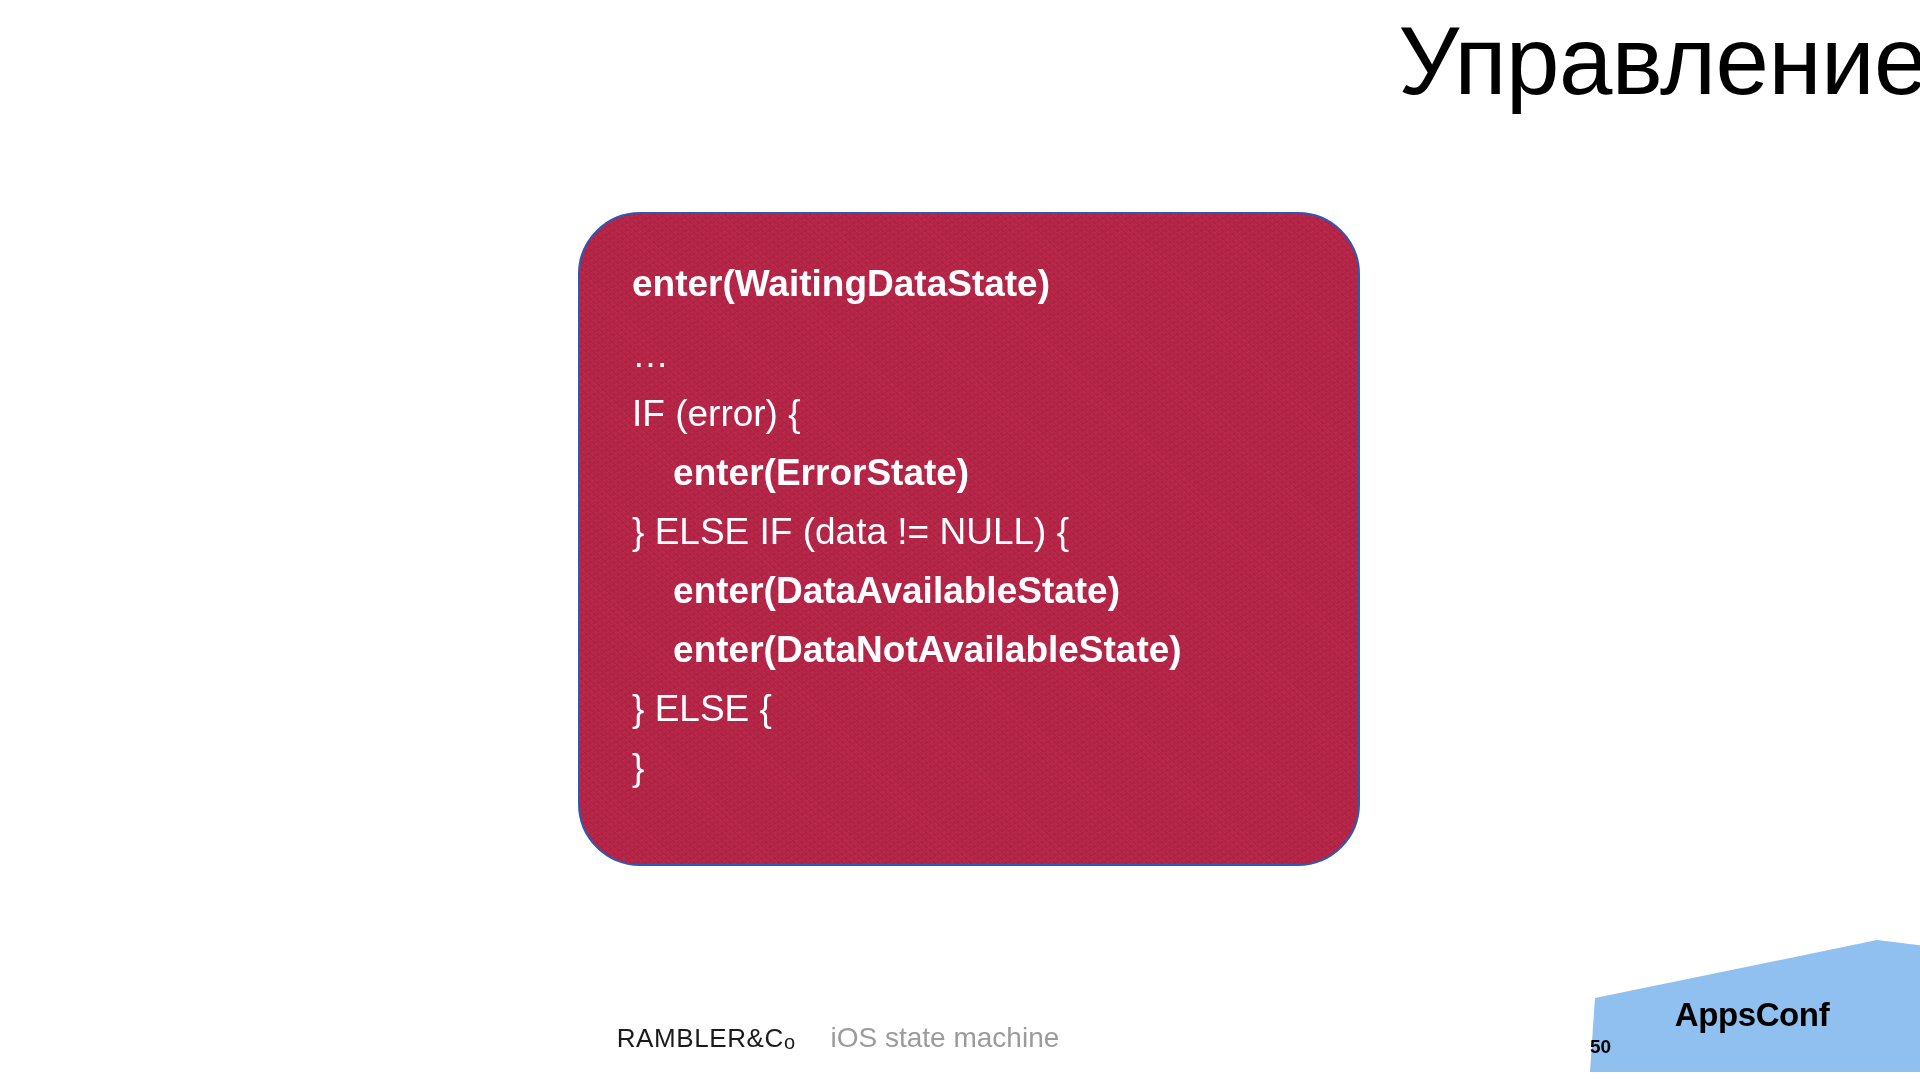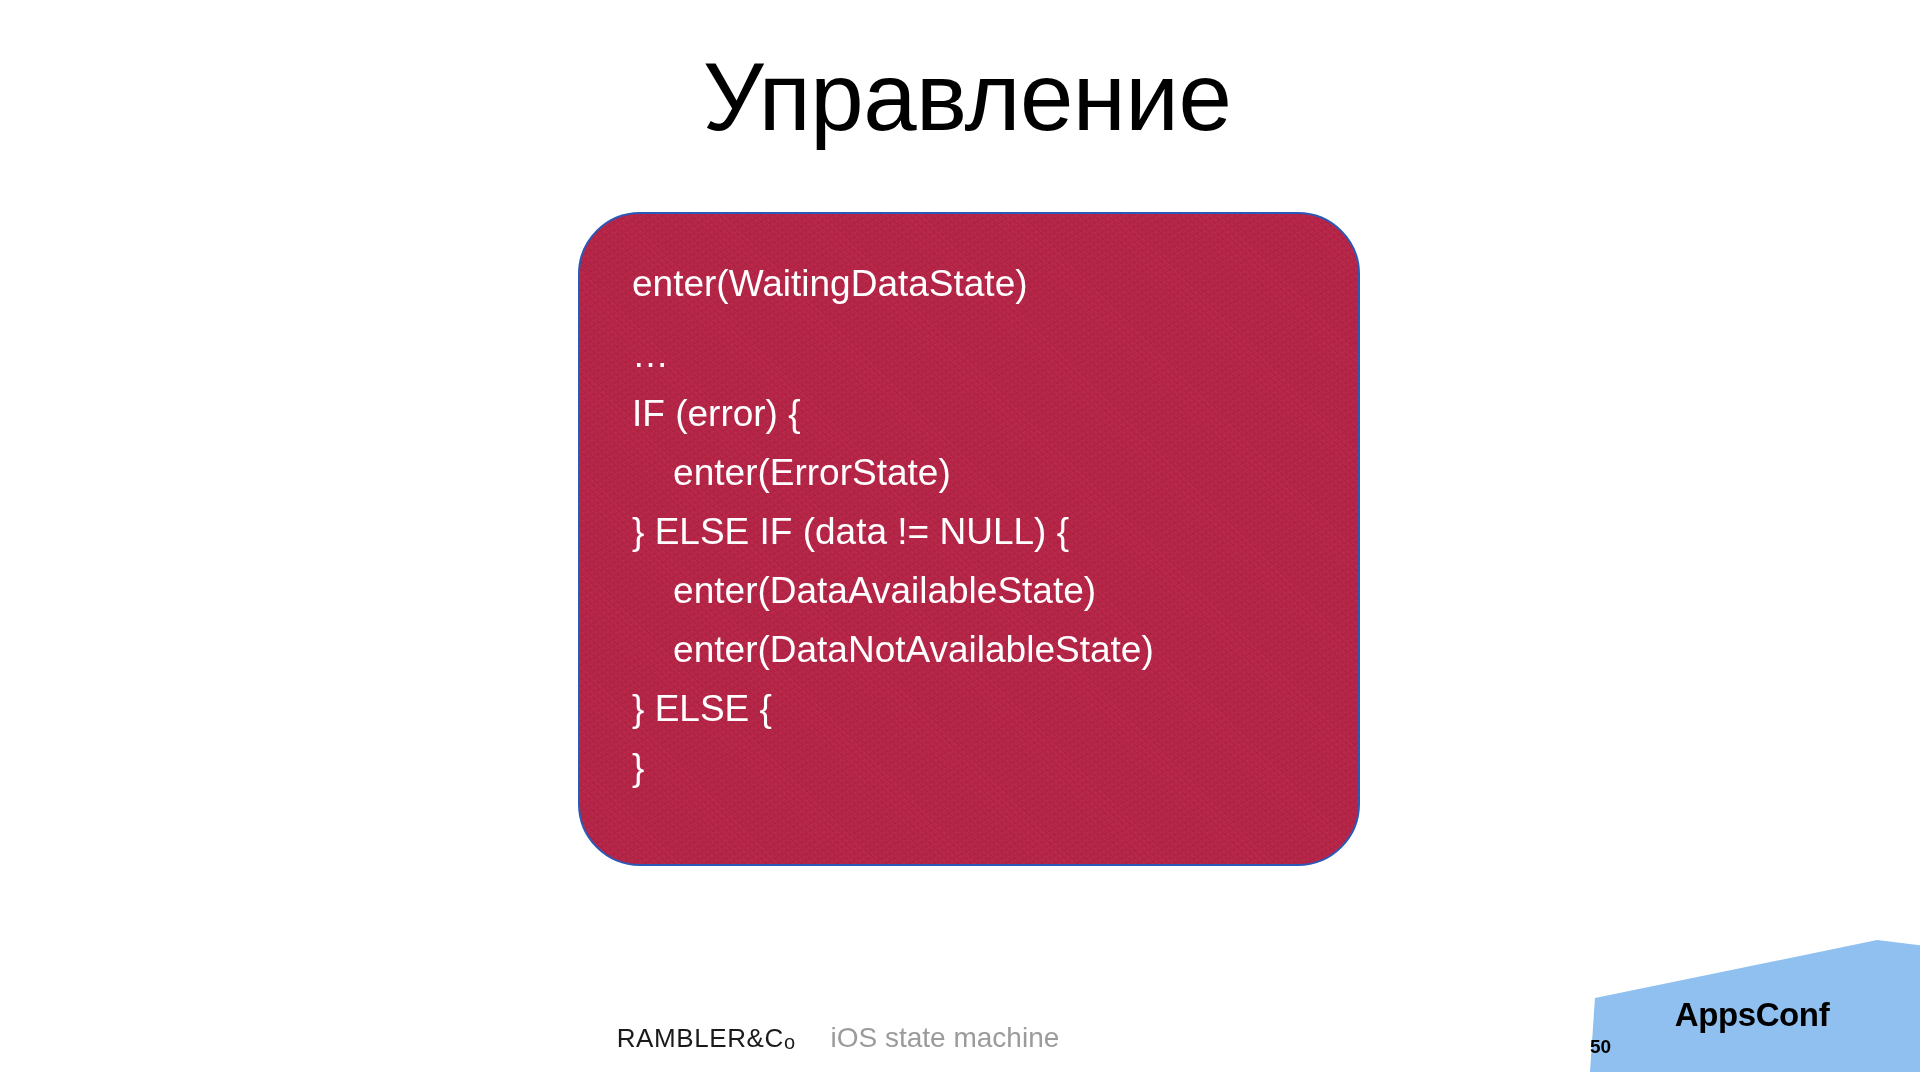--- a/index.html
+++ b/index.html
@@ -16,29 +16,28 @@
     font-family: "Liberation Sans", sans-serif;
     -webkit-font-smoothing: antialiased;
   }
 
   
   .slide-title {
     position: absolute;
     left: 0;
     top: 8px;
     width: 1920px;
-    text-align: center;
+    text-align: right;
     font-size: 96px;
     line-height: 1.1;
     font-weight: 400;
     color: #000000;
     letter-spacing: -0.5px;
     
     padding-right: 0px;
-    margin-top: 36px;
   }
   .slide-title .title-inner {
     display: inline-block;
     transform: translateX(7px);
   }
 
   
   .code-card {
     position: absolute;
     left: 578px;
@@ -92,21 +91,21 @@
 
   .code-line {
     color: #ffffff;
     font-size: 37px;
     line-height: 59px;
     white-space: pre;
     font-family: "Liberation Sans", sans-serif;
     font-weight: 400;
   }
   .code-line.bold {
-    font-weight: normal;
+    font-weight: bold;
   }
   .code-line.gap-after {
     margin-bottom: 12px;
   }
 
   
   .footer {
     position: absolute;
     left: 0;
     top: 1022px;

